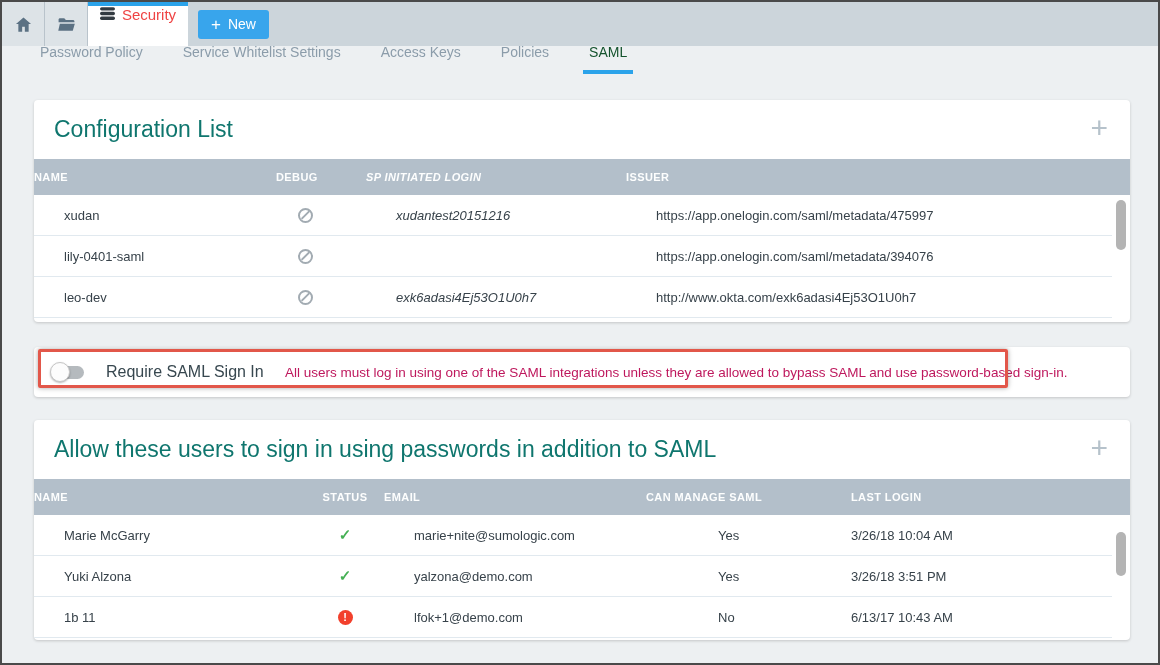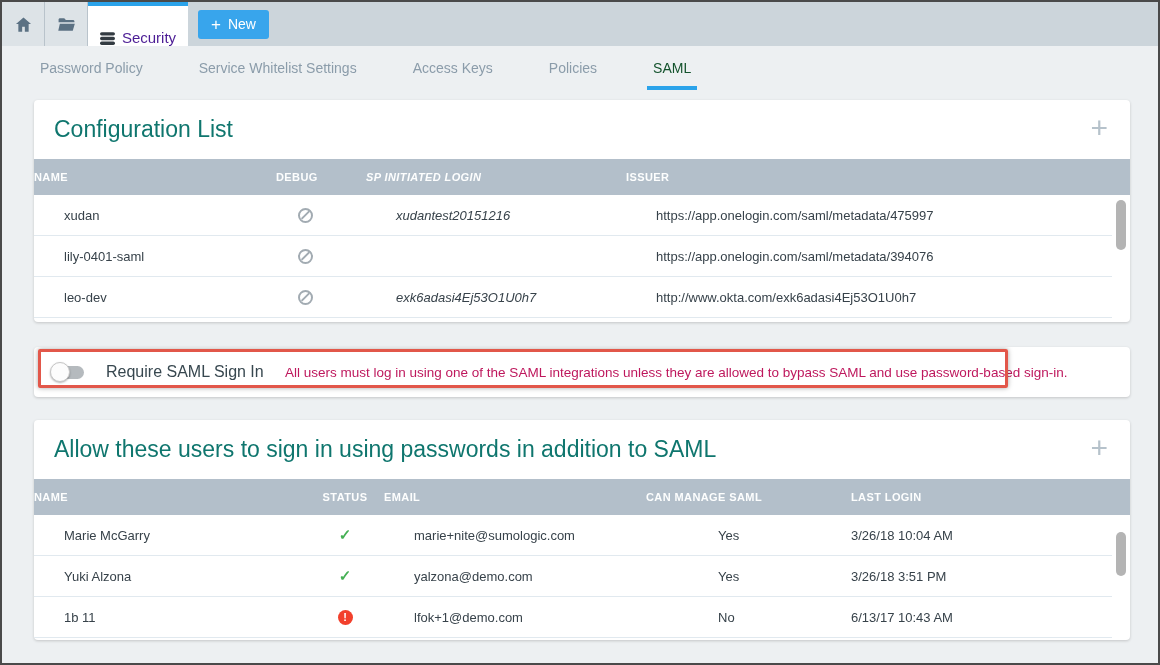--- a/index.html
+++ b/index.html
@@ -8,27 +8,27 @@
 
   .screen {
     position:relative; width:1160px; height:665px;
     border:2px solid #4a4a4a; background:#edf0f2; overflow:hidden;
   }
 
   
   .topbar { position:absolute; left:0; top:0; width:100%; height:44px; background:#ccd5db; display:flex; align-items:stretch; }
   .icon-tab { width:43px; display:flex; align-items:center; justify-content:center; background:#dde3e7; border-right:1px solid #b9c3cb; cursor:pointer; }
   .icon-tab svg { width:19px; height:19px; fill:#5b7183; }
-  .app-tab { width:100px; background:#ffffff; border-top:4px solid #2ba3ea; display:flex; align-items:flex-end; justify-content:center; gap:7px; color:#4c1d95; font-size:15px; cursor:pointer; }
+  .app-tab { width:100px; background:#ffffff; border-top:4px solid #2ba3ea; display:flex; align-items:flex-start; justify-content:center; gap:7px; color:#ef4444; font-size:15px; cursor:pointer; }
   .app-tab svg { width:15px; height:15px; fill:#333b42; }
   .new-btn { align-self:center; margin-left:10px; height:29px; padding:0 13px; background:#38a5ec; border-radius:3px; color:#fff; font-size:14px; display:flex; align-items:center; gap:7px; cursor:pointer; }
   .new-btn .plus { font-size:17px; font-weight:400; line-height:1; }
 
   
-  .nav { position:absolute; left:0; top:44px; width:100%; height:44px; display:flex; align-items:stretch; column-gap:44px; padding-left:32px; }
+  .nav { position:absolute; left:0; top:28px; width:100%; height:44px; display:flex; align-items:stretch; column-gap:28px; padding-left:32px; }
   .nav-tab { display:flex; align-items:center; padding:0 6px; font-size:14px; color:#8b9caa; border-top:4px solid transparent; border-bottom:4px solid transparent; cursor:pointer; }
   .nav-tab[data-status="active"] { color:#14532d; border-bottom-color:#2ba3ea; }
 
   
   .panel { position:absolute; left:32px; width:1096px; background:#fff; border-radius:4px; box-shadow:0 1px 3px rgba(0,0,0,.18); overflow:hidden; }
   .panel-1 { top:98px;  height:222px; }
   .panel-toggle { top:345px; height:50px; }
   .panel-2 { top:418px; height:220px; }
 
   .panel-title-row { height:59px; display:flex; align-items:center; padding:0 20px; }

